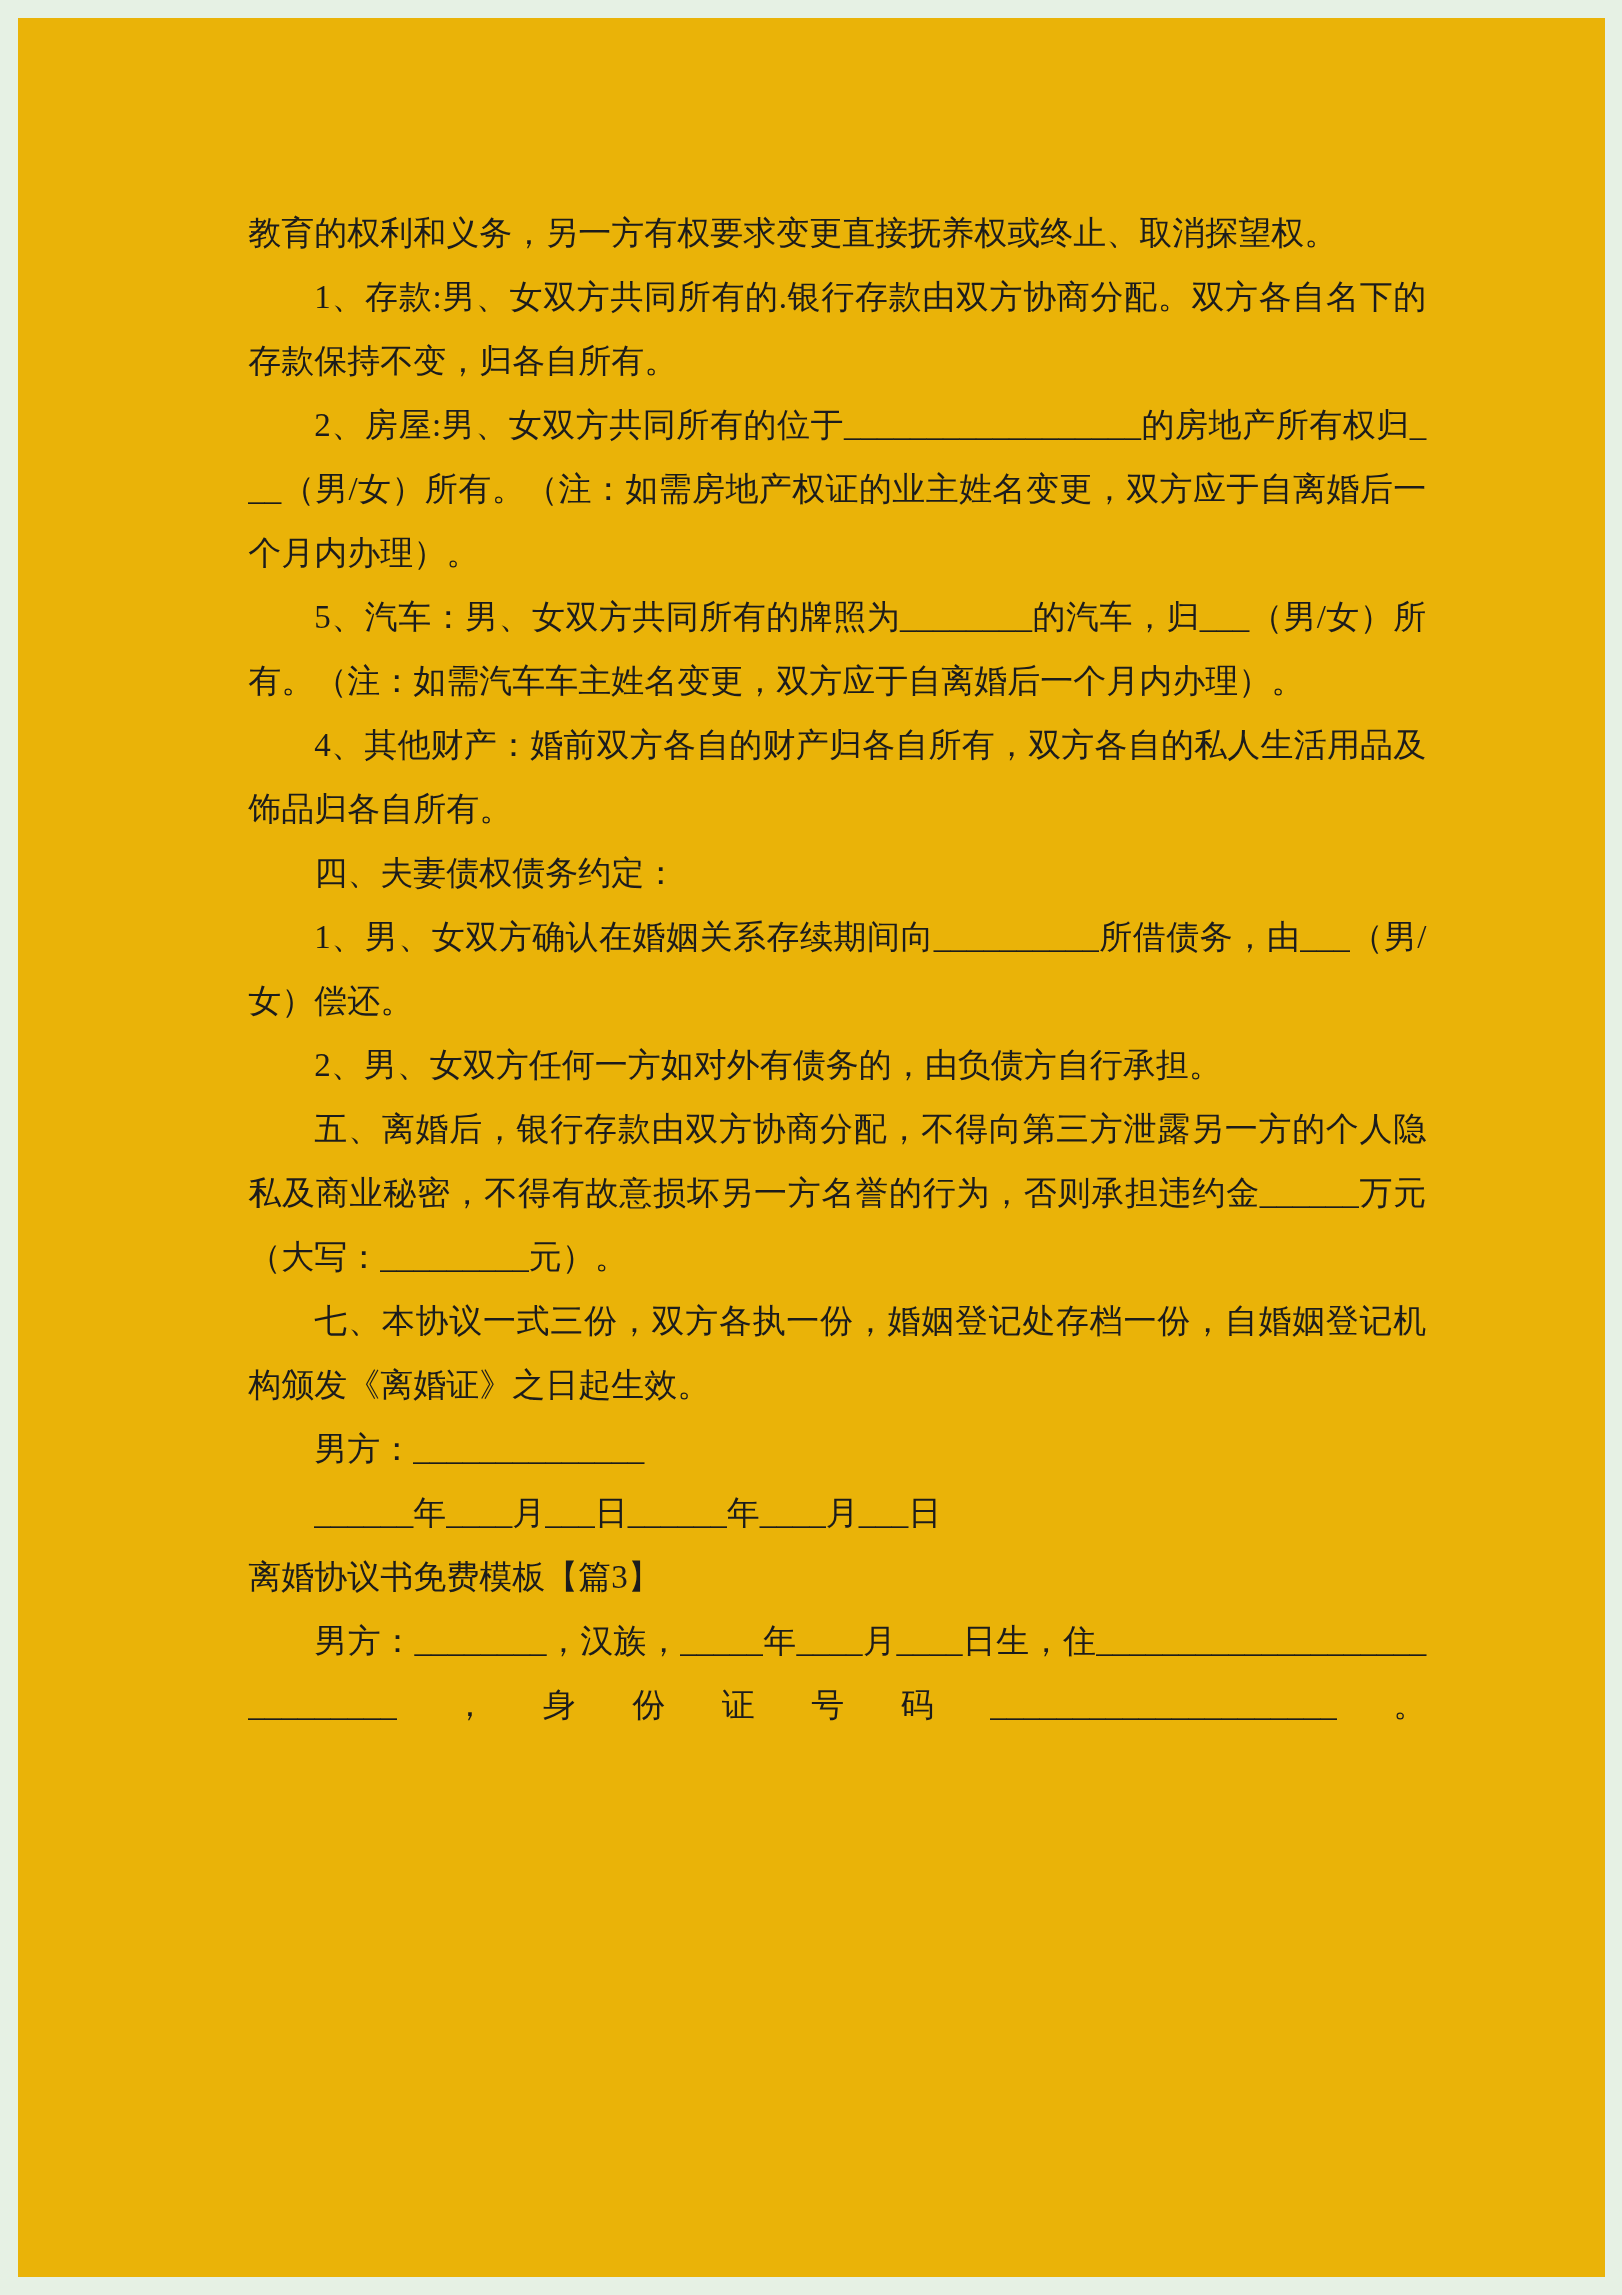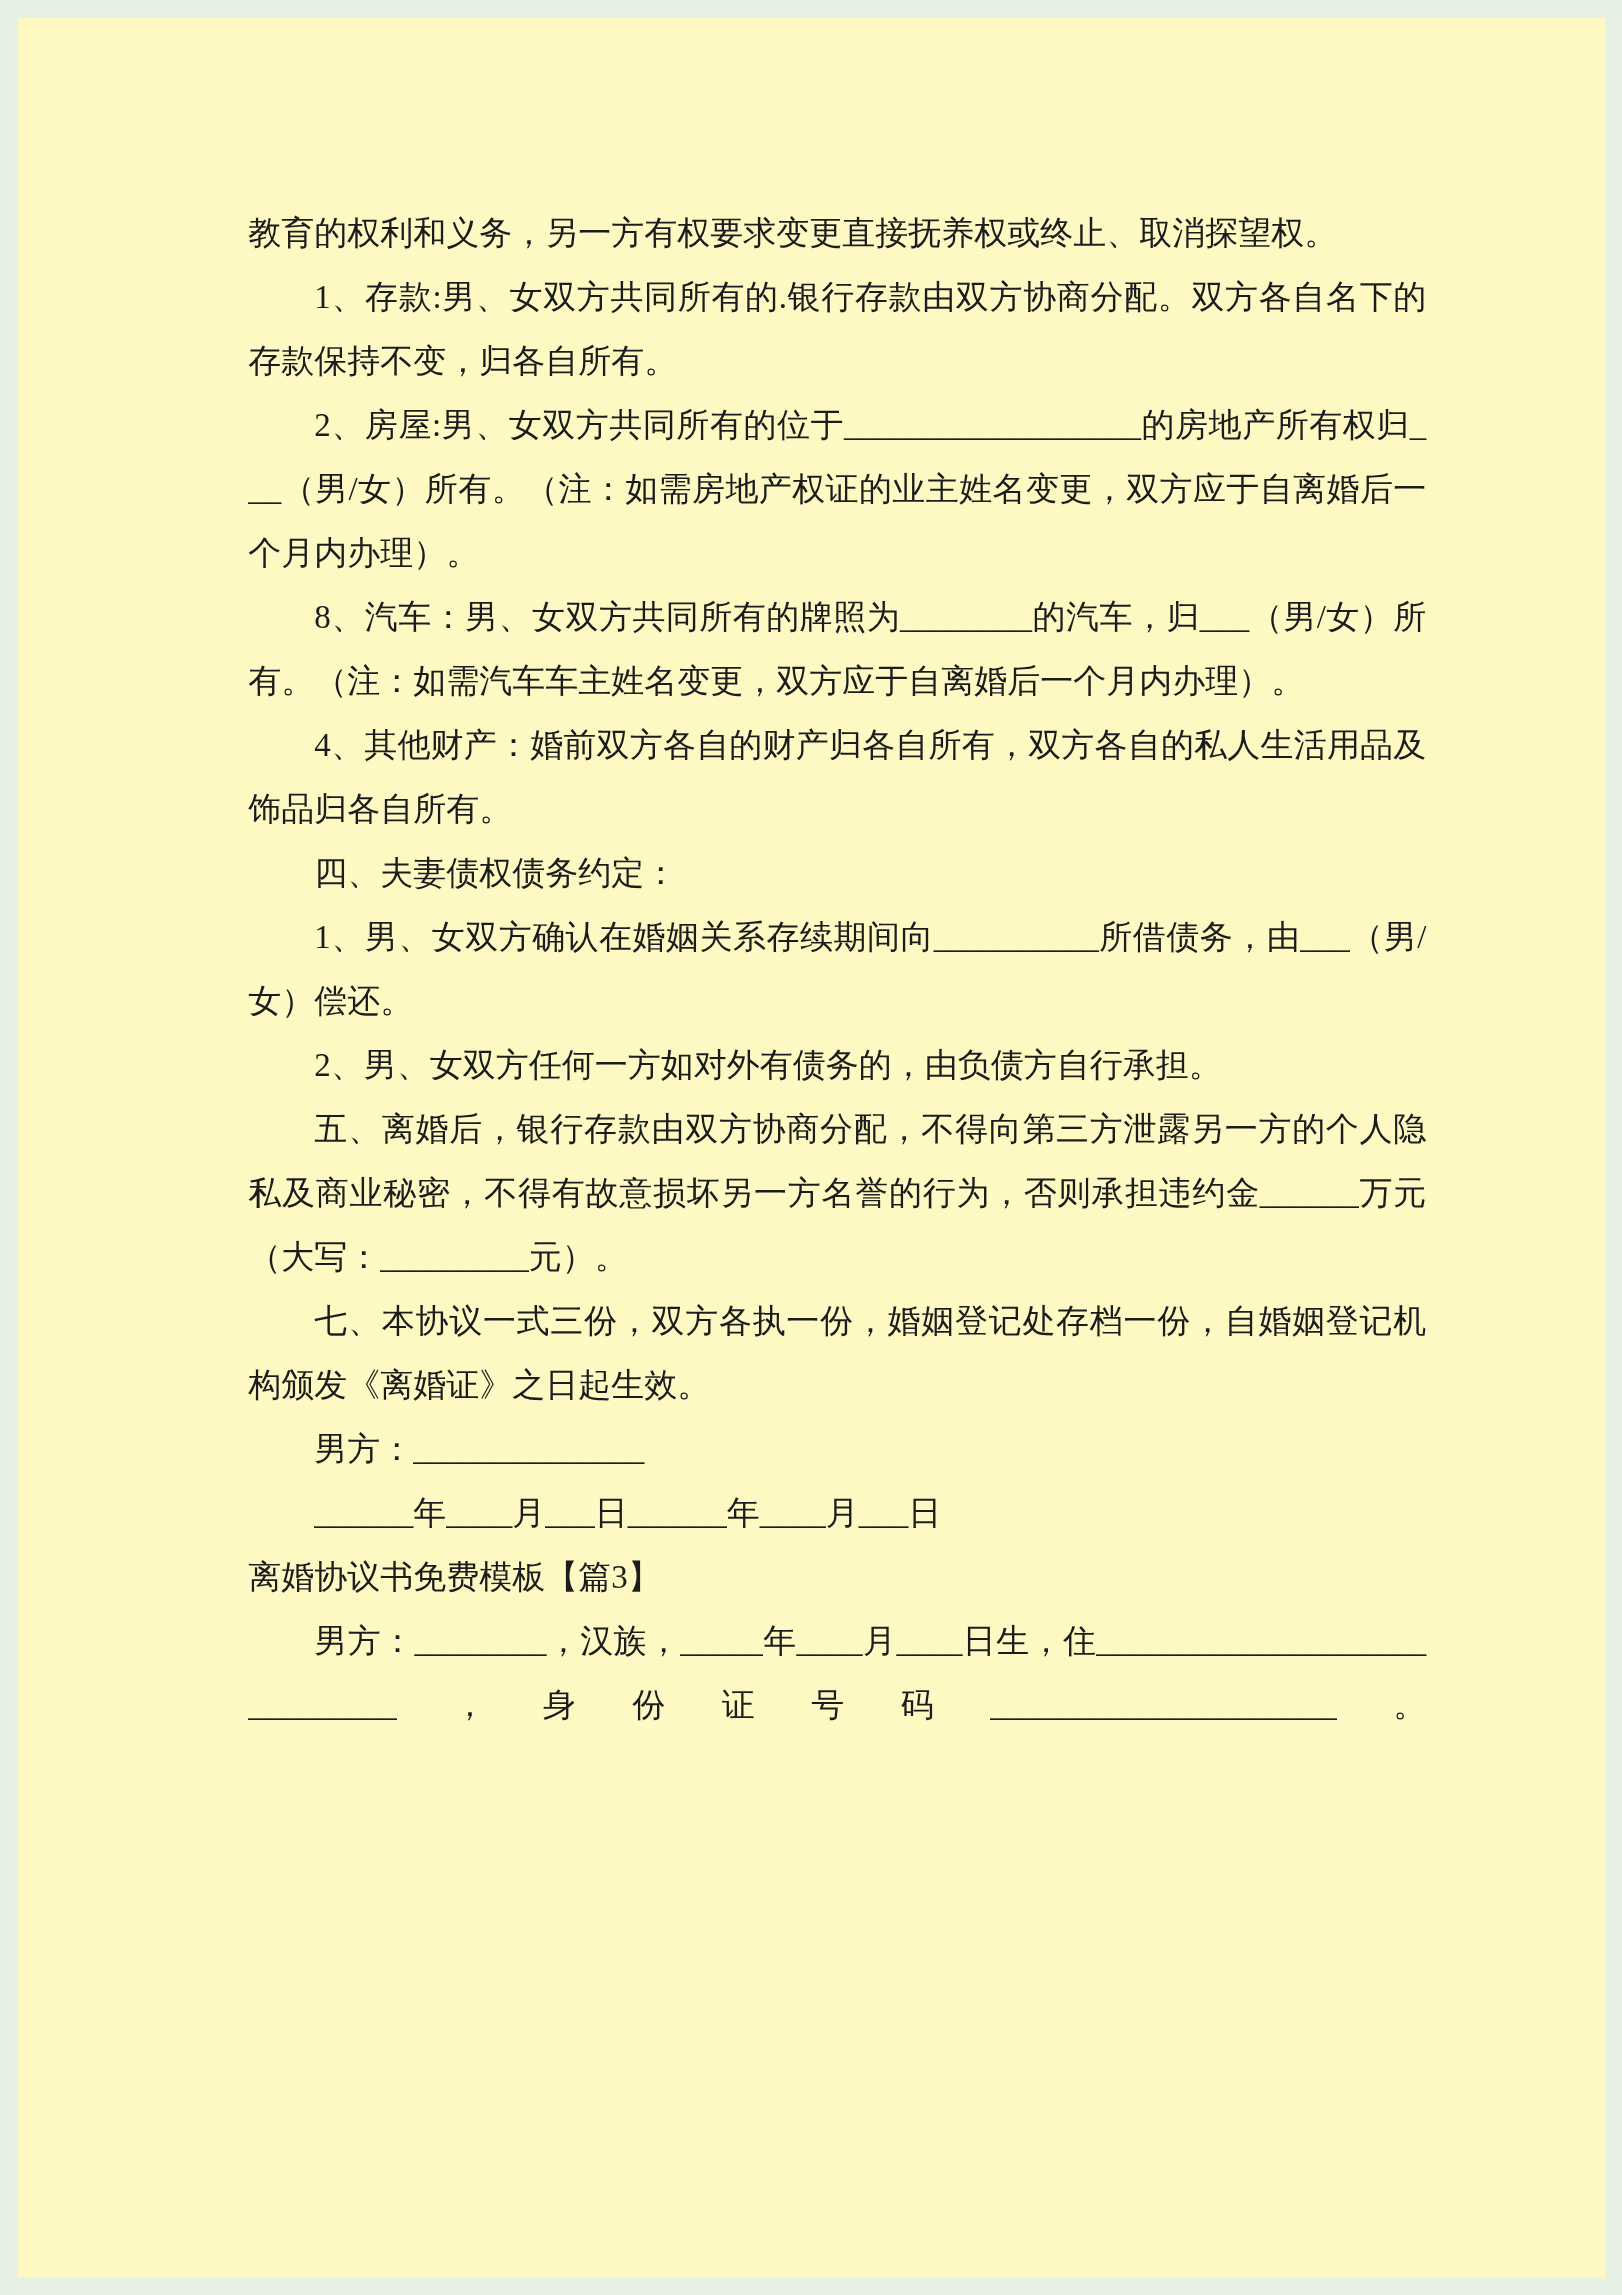--- a/index.html
+++ b/index.html
@@ -12,21 +12,21 @@
     position: relative;
     background: #e6f1e4; 
     font-family: "Liberation Serif", "DejaVu Serif", serif;
   }
   .paper {
     position: absolute;
     left: 18.3px;
     top: 18.3px;
     right: 18.3px;
     bottom: 18.3px;
-    background: #fef9c3;
+    background: #eab308;
   }
   .doc {
     position: absolute;
     left: 230px;
     top: 183px;
     width: 1178px;
     color: #1c1c1c;
     font-size: 33px;
     line-height: 64px;
     text-align: justify;
@@ -47,21 +47,21 @@
   }
 </style>
 </head>
 <body>
 
 <div class="paper">
   <div class="doc" id="doc">
       <p class="flush">教育的权利和义务，另一方有权要求变更直接抚养权或终止、取消探望权。</p>
       <p class="indent">1、存款:男、女双方共同所有的.银行存款由双方协商分配。双方各自名下的存款保持不变，归各自所有。</p>
       <p class="indent">2、房屋:男、女双方共同所有的位于__________________的房地产所有权归___（男/女）所有。（注：如需房地产权证的业主姓名变更，双方应于自离婚后一个月内办理）。</p>
-      <p class="indent">8、汽车：男、女双方共同所有的牌照为________的汽车，归___（男/女）所有。（注：如需汽车车主姓名变更，双方应于自离婚后一个月内办理）。</p>
+      <p class="indent">5、汽车：男、女双方共同所有的牌照为________的汽车，归___（男/女）所有。（注：如需汽车车主姓名变更，双方应于自离婚后一个月内办理）。</p>
       <p class="indent">4、其他财产：婚前双方各自的财产归各自所有，双方各自的私人生活用品及饰品归各自所有。</p>
       <p class="indent">四、夫妻债权债务约定：</p>
       <p class="indent">1、男、女双方确认在婚姻关系存续期间向__________所借债务，由___（男/女）偿还。</p>
       <p class="indent">2、男、女双方任何一方如对外有债务的，由负债方自行承担。</p>
       <p class="indent">五、离婚后，银行存款由双方协商分配，不得向第三方泄露另一方的个人隐私及商业秘密，不得有故意损坏另一方名誉的行为，否则承担违约金______万元（大写：_________元）。</p>
       <p class="indent">七、本协议一式三份，双方各执一份，婚姻登记处存档一份，自婚姻登记机构颁发《离婚证》之日起生效。</p>
       <p class="indent">男方：______________</p>
       <p class="indent">______年____月___日______年____月___日</p>
       <p class="flush">离婚协议书免费模板【篇3】</p>
       <p class="indent justify-last">男方：________，汉族，_____年____月____日生，住_____________________________，身份证号码_____________________。</p>

